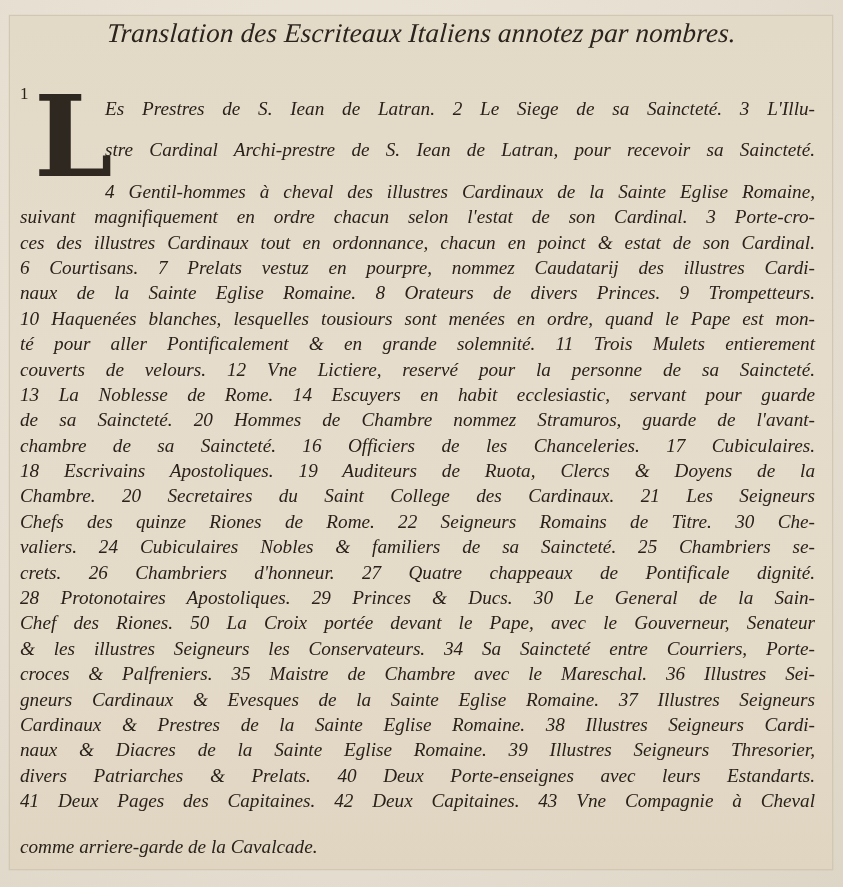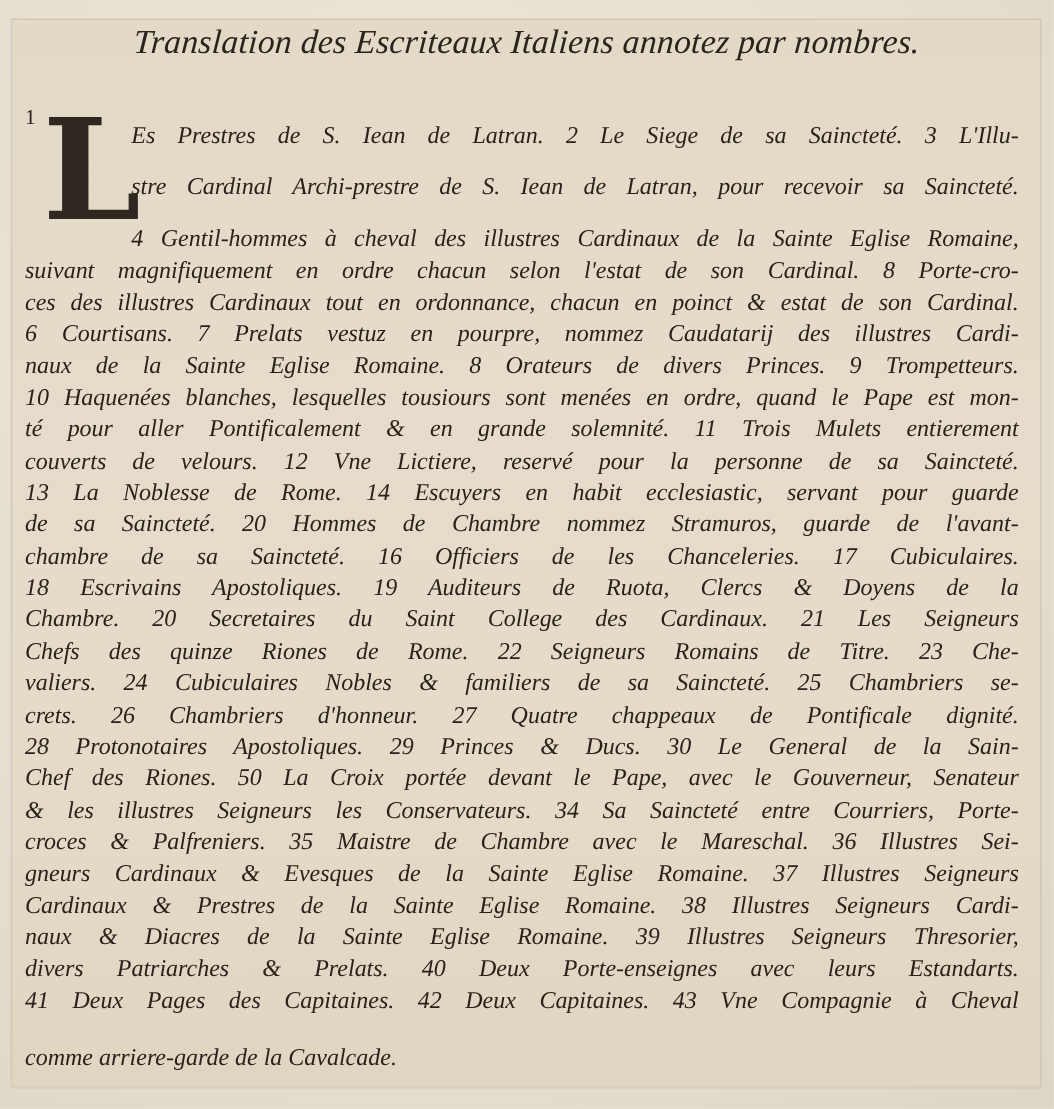--- a/index.html
+++ b/index.html
@@ -68,33 +68,33 @@
 
 <div class="title">Translation des Escriteaux Italiens annotez par nombres.</div>
 
 <div class="first-num">1</div>
 <div class="dropcap">L</div>
 
 <div class="body-text">
   <span class="line indent">Es Prestres de S. Iean de Latran.    2 Le Siege de sa Saincteté.    3 L'Illu-</span>
   <span class="line indent">stre Cardinal Archi-prestre de S. Iean de Latran, pour recevoir sa Saincteté.</span>
   <span class="line indent">4 Gentil-hommes à cheval des illustres Cardinaux de la Sainte Eglise Romaine,</span>
-  <span class="line">suivant magnifiquement en ordre chacun selon l'estat de son Cardinal.   8 Porte-cro-</span>
+  <span class="line">suivant magnifiquement en ordre chacun selon l'estat de son Cardinal.   3 Porte-cro-</span>
   <span class="line">ces des illustres Cardinaux tout en ordonnance, chacun en poinct &amp; estat de son Cardinal.</span>
   <span class="line">6 Courtisans.   7 Prelats vestuz en pourpre, nommez Caudatarij des illustres Cardi-</span>
   <span class="line">naux de la Sainte Eglise Romaine.   8 Orateurs de divers Princes.   9 Trompetteurs.</span>
   <span class="line">10 Haquenées blanches, lesquelles tousiours sont menées en ordre, quand le Pape est mon-</span>
   <span class="line">té pour aller Pontificalement &amp; en grande solemnité.   11 Trois Mulets entierement</span>
   <span class="line">couverts de velours.   12 Vne Lictiere, reservé pour la personne de sa Saincteté.</span>
   <span class="line">13 La Noblesse de Rome.   14 Escuyers en habit ecclesiastic, servant pour guarde</span>
   <span class="line">de sa Saincteté.   20 Hommes de Chambre nommez Stramuros, guarde de l'avant-</span>
   <span class="line">chambre de sa Saincteté.   16 Officiers de les Chanceleries.   17 Cubiculaires.</span>
   <span class="line">18 Escrivains Apostoliques.   19 Auditeurs de Ruota, Clercs &amp; Doyens de la</span>
   <span class="line">Chambre.   20 Secretaires du Saint College des Cardinaux.   21 Les Seigneurs</span>
-  <span class="line">Chefs des quinze Riones de Rome.   22 Seigneurs Romains de Titre.   23 Che-</span>
+  <span class="line">Chefs des quinze Riones de Rome.   22 Seigneurs Romains de Titre.   30 Che-</span>
   <span class="line">valiers.   24 Cubiculaires Nobles &amp; familiers de sa Saincteté.   25 Chambriers se-</span>
   <span class="line">crets.   26 Chambriers d'honneur.   27 Quatre chappeaux de Pontificale dignité.</span>
   <span class="line">28 Protonotaires Apostoliques.   29 Princes &amp; Ducs.   30 Le General de la Sain-</span>
   <span class="line">Chef des Riones.   50 La Croix portée devant le Pape, avec le Gouverneur, Senateur</span>
   <span class="line">&amp; les illustres Seigneurs les Conservateurs.   34 Sa Saincteté entre Courriers, Porte-</span>
   <span class="line">croces &amp; Palfreniers.   35 Maistre de Chambre avec le Mareschal.   36 Illustres Sei-</span>
   <span class="line">gneurs Cardinaux &amp; Evesques de la Sainte Eglise Romaine.   37 Illustres Seigneurs</span>
   <span class="line">Cardinaux &amp; Prestres de la Sainte Eglise Romaine.   38 Illustres Seigneurs Cardi-</span>
   <span class="line">naux &amp; Diacres de la Sainte Eglise Romaine.   39 Illustres Seigneurs Thresorier,</span>
   <span class="line">divers Patriarches &amp; Prelats.   40 Deux Porte-enseignes avec leurs Estandarts.</span>

